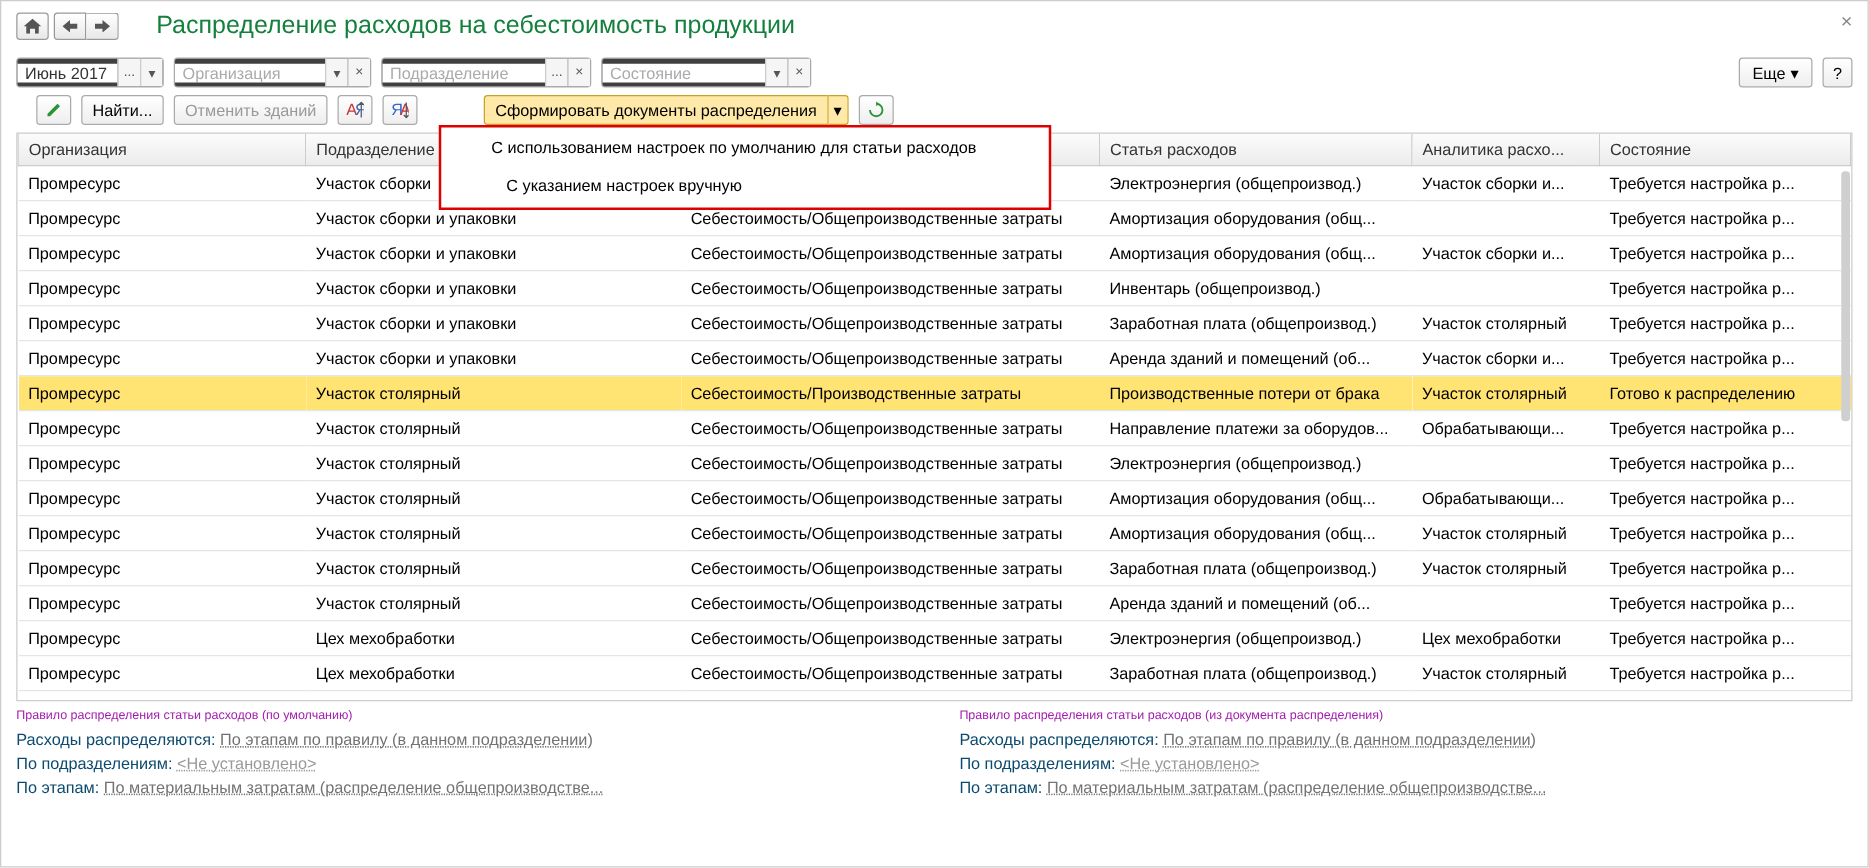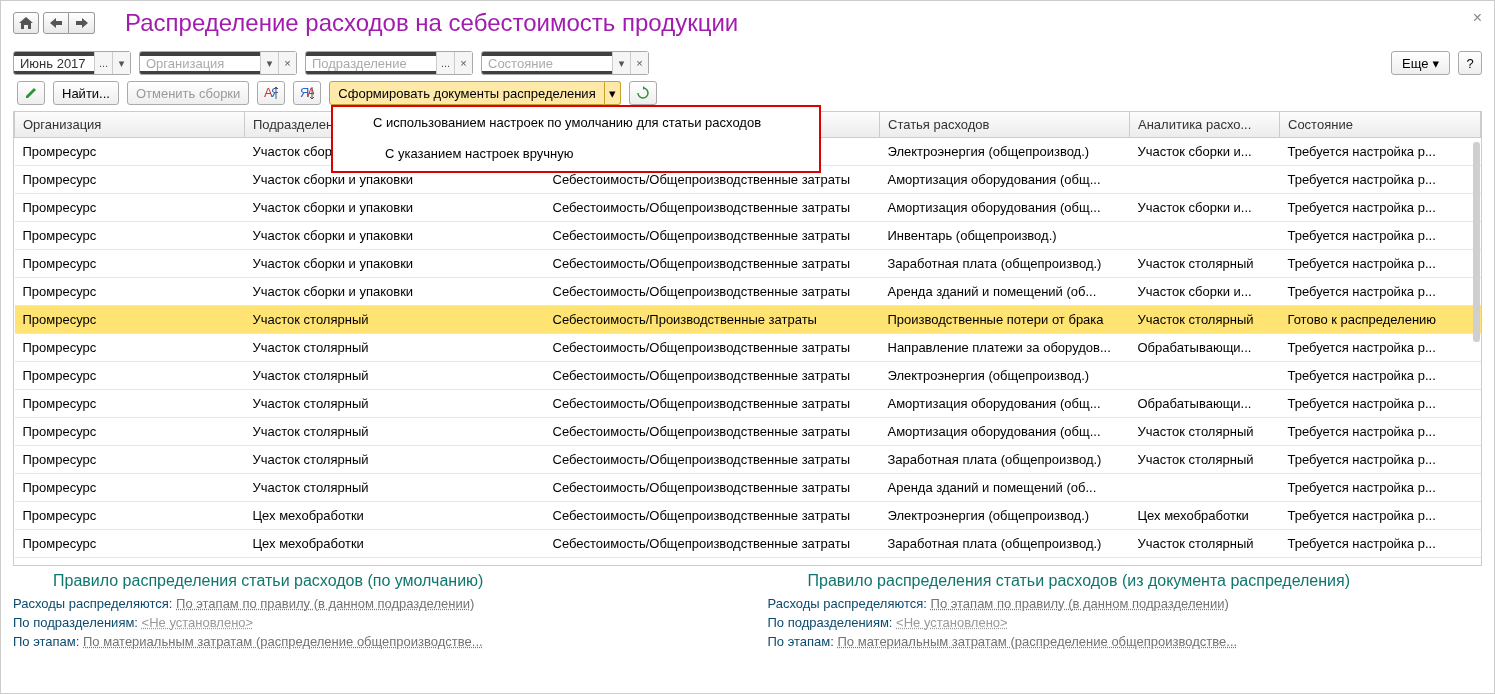--- a/index.html
+++ b/index.html
@@ -4,61 +4,61 @@
 <style>
   * { box-sizing: border-box; margin: 0; padding: 0; font-family: Arial, sans-serif; font-size: 13px; }
   body { background: #fff; width: 1495px; height: 694px; overflow: hidden; border: 1px solid #ccc; }
   
   .title-bar { display: flex; align-items: center; padding: 8px 12px; position: relative; }
   .nav-buttons { display: flex; gap: 4px; margin-right: 30px; }
   .nav-btn { width: 26px; height: 22px; border: 1px solid #999; border-radius: 3px; background: linear-gradient(#fff, #e8e8e8); display: flex; align-items: center; justify-content: center; cursor: pointer; }
   .nav-btn-group { display: flex; }
   .nav-btn-group .nav-btn:first-child { border-radius: 3px 0 0 3px; }
   .nav-btn-group .nav-btn:last-child { border-radius: 0 3px 3px 0; border-left: none; }
-  .page-title { font-size: 24px; color: #a21caf; }
+  .page-title { font-size: 20px; color: #15803d; }
   .close-x { position: absolute; right: 12px; top: 8px; font-size: 16px; color: #888; cursor: pointer; }
   
   .filter-bar { display: flex; align-items: center; padding: 6px 12px 0 12px; gap: 8px; }
   .filter-group { display: flex; align-items: center; border: 1px solid #aaa; border-radius: 3px; height: 24px; background: #404040; }
   .filter-input { border: none; padding: 0 6px; outline: none; color: #333; }
   .filter-input::placeholder { color: #aaa; }
   .filter-btn { width: 18px; height: 22px; border: none; border-left: 1px solid #ccc; background: #f5f5f5; cursor: pointer; font-size: 11px; color: #555; display:flex; align-items:center; justify-content:center; }
   .period-input { width: 80px; }
   .more-btn { margin-left: auto; border: 1px solid #aaa; border-radius: 3px; height: 24px; padding: 0 10px; background: linear-gradient(#fff,#eee); display:flex; align-items:center; gap:4px; cursor:pointer;text-align:center; }
   .help-btn { border: 1px solid #aaa; border-radius: 3px; width: 24px; height: 24px; background: linear-gradient(#fff,#eee); display:flex; align-items:center; justify-content:center; cursor:pointer; }
   
-  .toolbar { display: flex; align-items: center; padding: 6px 12px 6px 16px; gap: 8px; position: relative; }
+  .toolbar { display: flex; align-items: center; padding: 6px 12px 6px 28px; gap: 8px; position: relative; }
   .tool-btn { height: 24px; border: 1px solid #aaa; border-radius: 3px; background: linear-gradient(#fff,#eee); padding: 0 8px; display:flex; align-items:center; cursor:pointer; gap:4px; }
   .tool-btn.icon-only { width: 28px; padding: 0; justify-content: center; }
   .tool-btn.pressed { background: #ffe9a8; border-color: #c9a227; }
-  .dropdown-split { display:flex; }
+  .dropdown-split { display:flex;margin-left:45px; }
   .dropdown-split .tool-btn:first-child { border-radius: 3px 0 0 3px; }
   .dropdown-split .tool-btn:last-child { border-radius: 0 3px 3px 0; border-left: none; width: 16px; padding:0; justify-content:center; }
   
-  .dropdown-menu { position: absolute; top: 30px; left: 330px; width: 490px; background: #fff; border: 2px solid #d00; z-index: 100; }
+  .dropdown-menu { position: absolute; top: 30px; left: 350px; width: 490px; background: #fff; border: 2px solid #d00; z-index: 100; }
   .dropdown-item { padding: 8px 40px; cursor: pointer; }
   .dropdown-item:last-child { padding-bottom: 10px; margin-left: 12px; }
   
   .table-container { margin: 0 12px; border: 1px solid #ccc; height: 455px; overflow: hidden; position: relative; }
   .table-scroll { height: 100%; overflow-y: auto; }
   .table { width: 100%; border-collapse: collapse; table-layout: fixed; }
   .table th { background: linear-gradient(#fcfcfc, #ececec); border: 1px solid #ccc; border-top:none; padding: 5px 8px; text-align: left; font-weight: normal; color: #333; position: sticky; top:0; }
   .table td { border-bottom: 1px solid #e5e5e5; padding: 6px 8px; white-space: nowrap; overflow: hidden; text-overflow: ellipsis; }
   .table tr.selected td { background: #ffe373; }
   .col-org { width: 230px; }
   .col-unit { width: 300px; }
   .col-dir { width: 335px; }
   .col-exp { width: 250px; }
   .col-an { width: 150px; }
   .col-st { width: auto; }
   .scrollbar-indicator { position:absolute; right:1px; top:30px; width:7px; height:200px; background:#cfcfcf; border-radius:3px; }
   
   .footer { display: flex; padding: 6px 12px 0 12px; gap: 40px; }
   .footer-col { flex: 1; }
-  .footer-title { color: #0f766e; font-size: 16px; margin-bottom: 4px; margin-left: 40px; }
+  .footer-title { color: #a21caf; font-size: 10px; margin-bottom: 4px; }
   .footer-row { padding: 2px 0; }
   .footer-label { color: #0c4a6e; }
   .footer-val { color: #737373; text-decoration: underline dotted; cursor:pointer; }
   .footer-val.grey { color: #999; }
   
   svg { display:block; }
 </style>
 </head>
 <body>
 
@@ -114,21 +114,21 @@
   <div class="help-btn">?</div>
 </div>
 
 <div class="toolbar">
   <div class="tool-btn icon-only">
     <svg width="14" height="14">
         <path d="M2 10 L10 2 L12 4 L4 12 L2 12 Z" fill="#2a9434"></path>
       </svg>
   </div>
   <div class="tool-btn">Найти...</div>
-  <div class="tool-btn" style="color:#999">Отменить сборки</div>
+  <div class="tool-btn" style="color:#999">Отменить зданий</div>
   <div class="tool-btn icon-only">
     <svg width="14" height="14">
         <text x="0" y="11" font-size="9" fill="#c33">А</text>
         <text x="7" y="11" font-size="9" fill="#36c">Я</text>
         <path d="M3 13 L3 1 M1 3 L3 1 L5 3" stroke="#555" fill="none" transform="translate(9,0)"></path>
       </svg>
   </div>
   <div class="tool-btn icon-only">
     <svg width="14" height="14">
         <text x="0" y="11" font-size="9" fill="#36c">Я</text>

